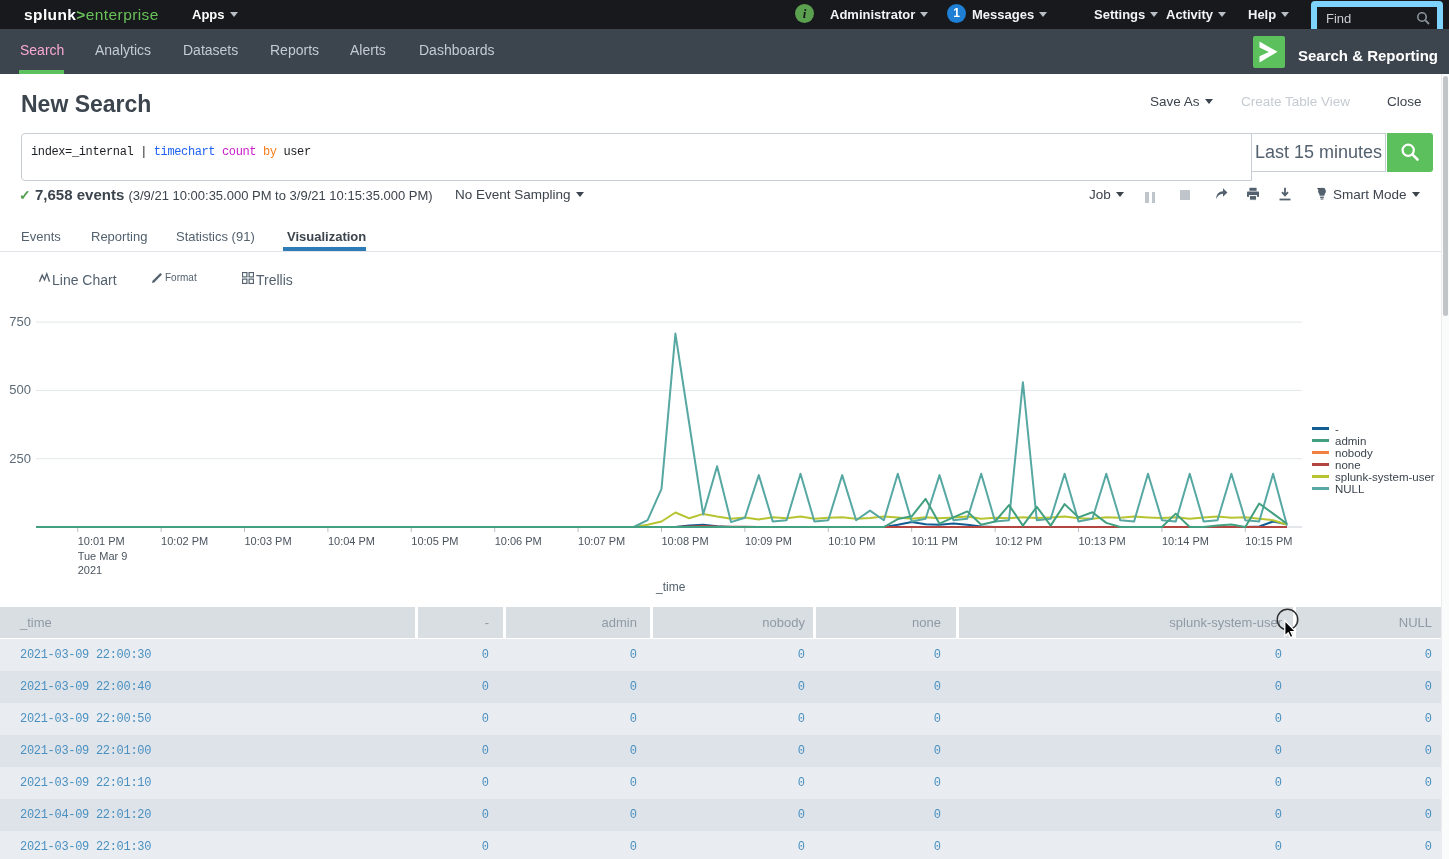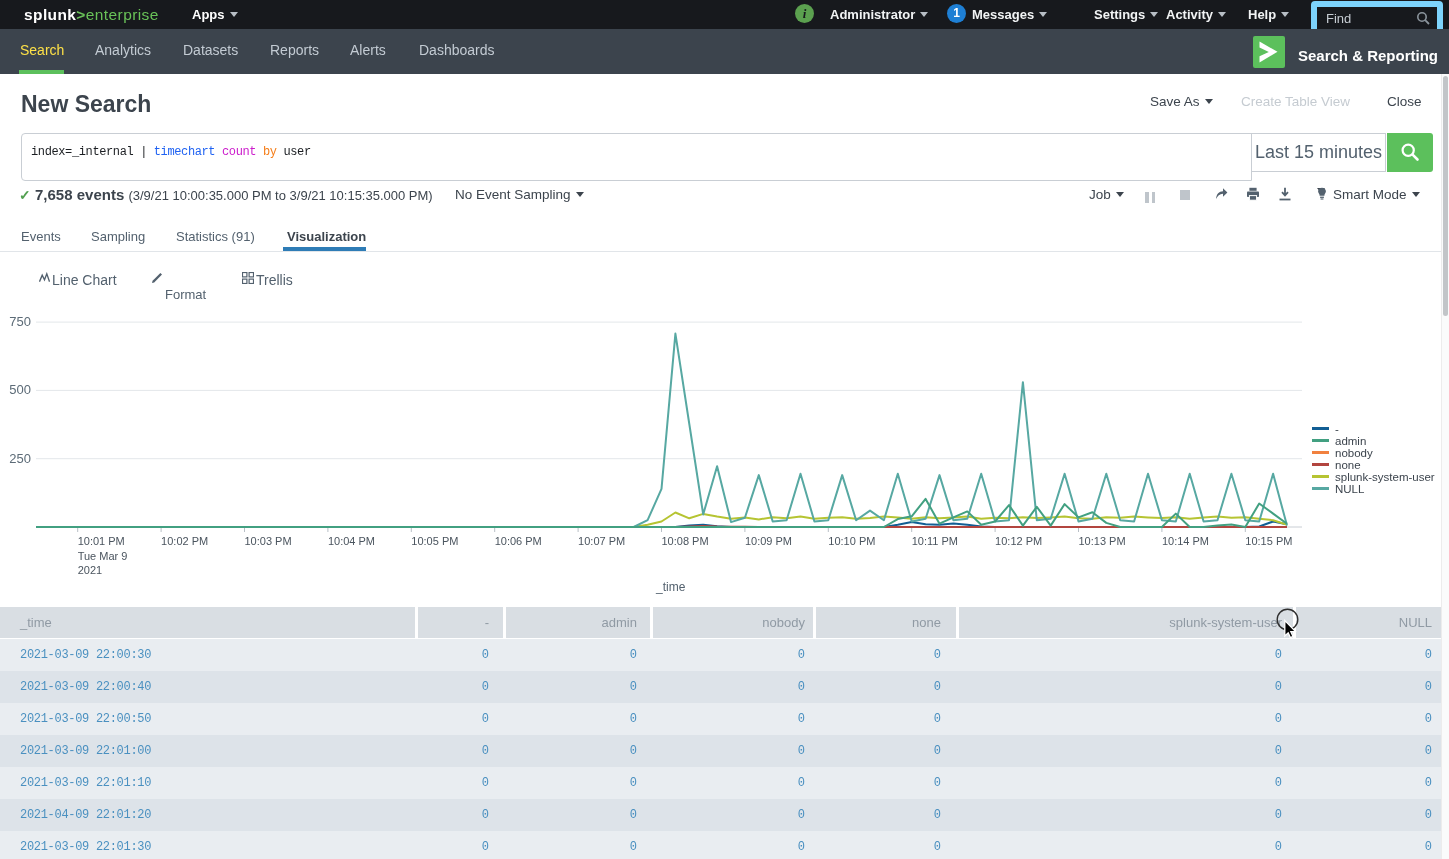--- a/index.html
+++ b/index.html
@@ -23,21 +23,21 @@
   <div class="abs" style="left:1311px;top:1px;width:120px;height:23px;border:6px solid #7dd3fc;border-radius:4px;background:#17191d;">
     <span style="position:absolute;left:9px;top:4px;font-size:13px;color:#c6ccd2;">Find</span>
     <svg style="position:absolute;right:7px;top:4px;" width="14" height="14" viewBox="0 0 14 14">
         <circle cx="6" cy="6" r="4.2" fill="none" stroke="#8b949c" stroke-width="1.6"></circle>
         <line x1="9.2" y1="9.2" x2="13" y2="13" stroke="#8b949c" stroke-width="1.8"></line>
       </svg>
   </div>
 </div>
 
 <div class="abs" style="left:0;top:29px;width:1449px;height:45px;background:#3c444d;">
-  <div class="abs" style="left:20px;top:13px;font-size:14px;color:#fde047;">Search</div>
+  <div class="abs" style="left:20px;top:13px;font-size:14px;color:#f9a8d4;">Search</div>
   <div class="abs" style="left:19px;top:41px;width:45px;height:4px;background:#5cc05c;"></div>
   <div class="abs" style="left:95px;top:13px;font-size:14px;color:#c3cbd3;">Analytics</div>
   <div class="abs" style="left:183px;top:13px;font-size:14px;color:#c3cbd3;">Datasets</div>
   <div class="abs" style="left:270px;top:13px;font-size:14px;color:#c3cbd3;">Reports</div>
   <div class="abs" style="left:350px;top:13px;font-size:14px;color:#c3cbd3;">Alerts</div>
   <div class="abs" style="left:419px;top:13px;font-size:14px;color:#c3cbd3;">Dashboards</div>
   <div class="abs" style="left:1253px;top:7px;width:32px;height:32px;background:#5cc05c;border-radius:2px;">
     <svg width="32" height="32" viewBox="0 0 32 32">
         <path d="M6.5 5.5 L24.5 15.8 L6.5 26.5 L6.5 20.3 L15.8 15.9 L6.5 11.6 Z" fill="#fff"></path>
       </svg>
@@ -84,33 +84,33 @@
   </svg>
 <svg class="abs" style="left:1317px;top:187px;" width="10" height="14" viewBox="0 0 11 15">
     <path d="M5.5 0.5 C8 0.5 9.8 2.3 9.8 4.5 C9.8 6.2 8.7 7 8.2 8.3 L8.2 9.5 L2.8 9.5 L2.8 8.3 C2.3 7 1.2 6.2 1.2 4.5 C1.2 2.3 3 0.5 5.5 0.5 Z" fill="#53616e"></path>
     <rect x="3.4" y="10.4" width="4.2" height="1.4" fill="#53616e"></rect>
     <rect x="3.9" y="12.4" width="3.2" height="1.2" fill="#53616e"></rect>
   </svg>
 <div class="abs" style="left:1333px;top:187px;font-size:13.5px;color:#3c444d;">Smart Mode<span class="caret"></span></div>
 
 <div class="abs" style="left:0;top:251px;width:1449px;height:1px;background:#e1e5e9;"></div>
 <div class="abs" style="left:21px;top:229px;font-size:13px;color:#53616e;">Events</div>
-<div class="abs" style="left:91px;top:229px;font-size:13px;color:#53616e;">Sampling</div>
+<div class="abs" style="left:91px;top:229px;font-size:13px;color:#53616e;">Reporting</div>
 <div class="abs" style="left:176px;top:229px;font-size:13px;color:#53616e;">Statistics (91)</div>
 <div class="abs" style="left:287px;top:229px;font-size:13px;font-weight:bold;color:#3c444d;">Visualization</div>
 <div class="abs" style="left:283px;top:247px;width:83px;height:4px;background:#2e7cb6;"></div>
 
 <svg class="abs" style="left:39px;top:272px;" width="11" height="12" viewBox="0 0 12 12">
     <path d="M0.5 10 L3.5 3 L6 8 L8.5 1.5 L11.5 10" stroke="#53616e" stroke-width="1.5" fill="none"></path>
   </svg>
 <div class="abs" style="left:52px;top:272px;font-size:14px;color:#53616e;">Line Chart</div>
 <svg class="abs" style="left:151px;top:272px;" width="12" height="12" viewBox="0 0 12 12">
     <path d="M1 11 L3.2 10.4 L11 2.6 L9.4 1 L1.6 8.8 Z" fill="#53616e"></path>
   </svg>
-<div class="abs" style="left:165px;top:287px;font-size:13px;color:#53616e;">Format</div>
+<div class="abs" style="left:165px;top:272px;font-size:10px;color:#53616e;">Format</div>
 <svg class="abs" style="left:242px;top:272px;" width="12" height="12" viewBox="0 0 12 12">
     <rect x="0.5" y="0.5" width="4.4" height="4.4" fill="none" stroke="#53616e" stroke-width="1.2"></rect>
     <rect x="7.1" y="0.5" width="4.4" height="4.4" fill="none" stroke="#53616e" stroke-width="1.2"></rect>
     <rect x="0.5" y="7.1" width="4.4" height="4.4" fill="none" stroke="#53616e" stroke-width="1.2"></rect>
     <rect x="7.1" y="7.1" width="4.4" height="4.4" fill="none" stroke="#53616e" stroke-width="1.2"></rect>
   </svg>
 <div class="abs" style="left:256px;top:272px;font-size:14px;color:#53616e;">Trellis</div>
 <svg width="1449" height="300" viewBox="0 305 1449 300" style="position:absolute;left:0;top:305px;">
 <line x1="36" y1="322.1" x2="1302" y2="322.1" stroke="#e3e7ea" stroke-width="1"></line>
 <text x="31" y="326.1" text-anchor="end" font-family="Liberation Sans, sans-serif" font-size="13" fill="#5c6b77">750</text>

